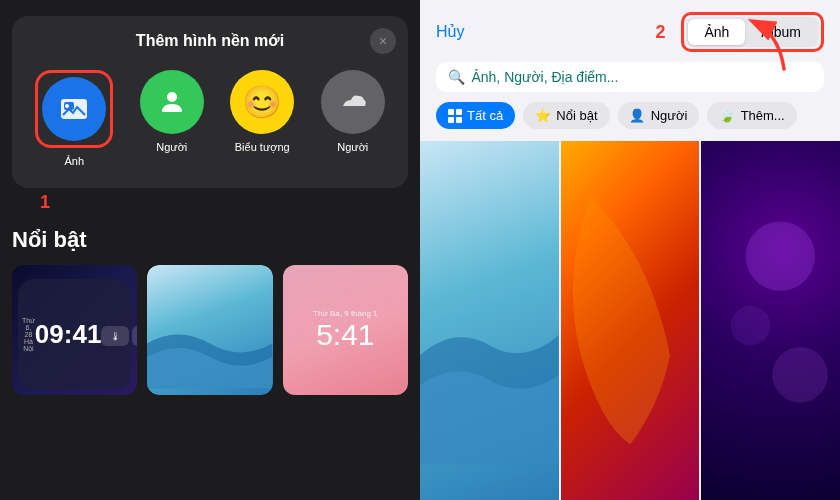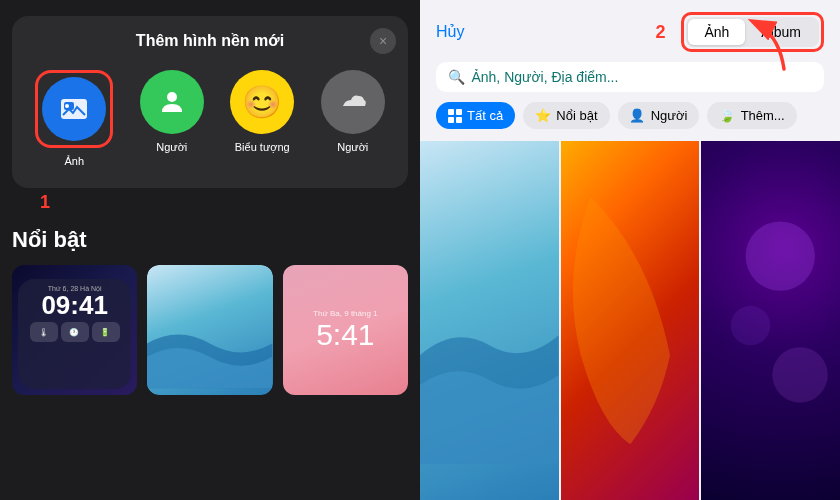--- a/index.html
+++ b/index.html
@@ -137,21 +137,20 @@
       flex-direction: column;
       align-items: center;
       justify-content: center;
     }
 
     .phone-screen {
       background: rgba(30,30,60,0.8);
       border-radius: 16px;
       padding: 6px 4px;
       display: flex;
-      flex-direction: column;
       align-items: center;
       min-height: 110px;
     }
 
     .phone-time-big {
       color: #fff;
       font-size: 26px;
       font-weight: 700;
       line-height: 1;
     }

